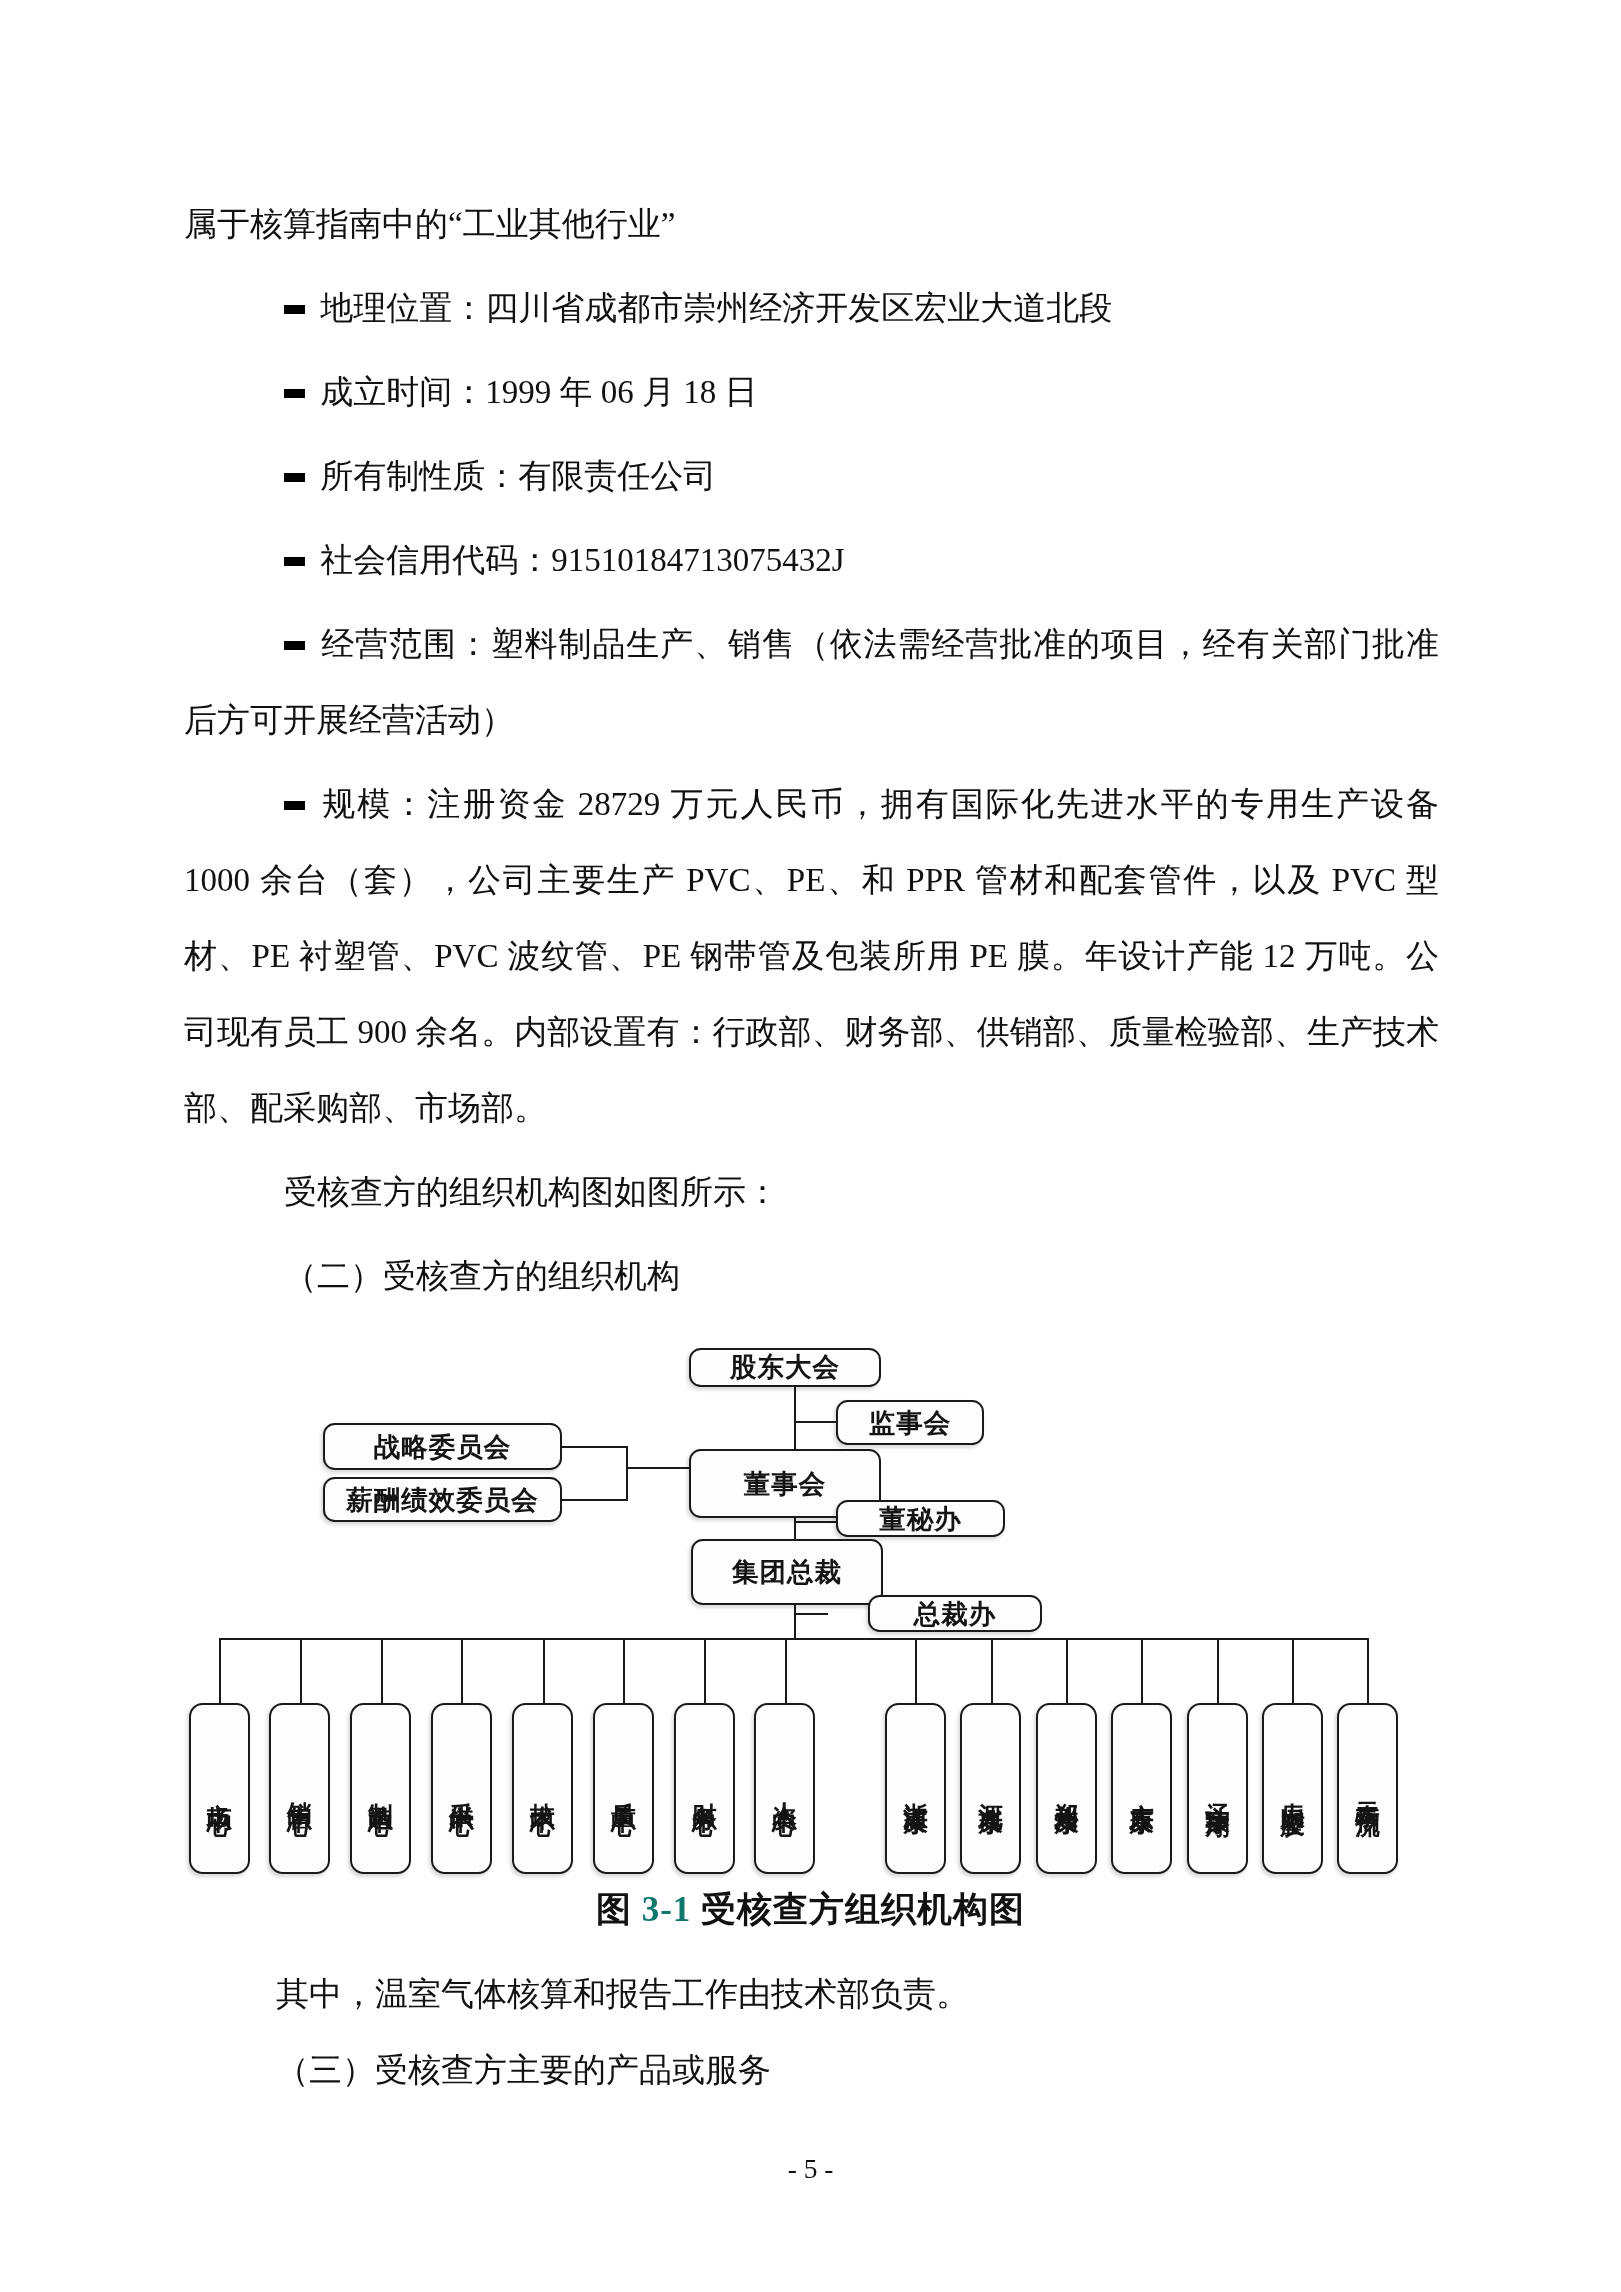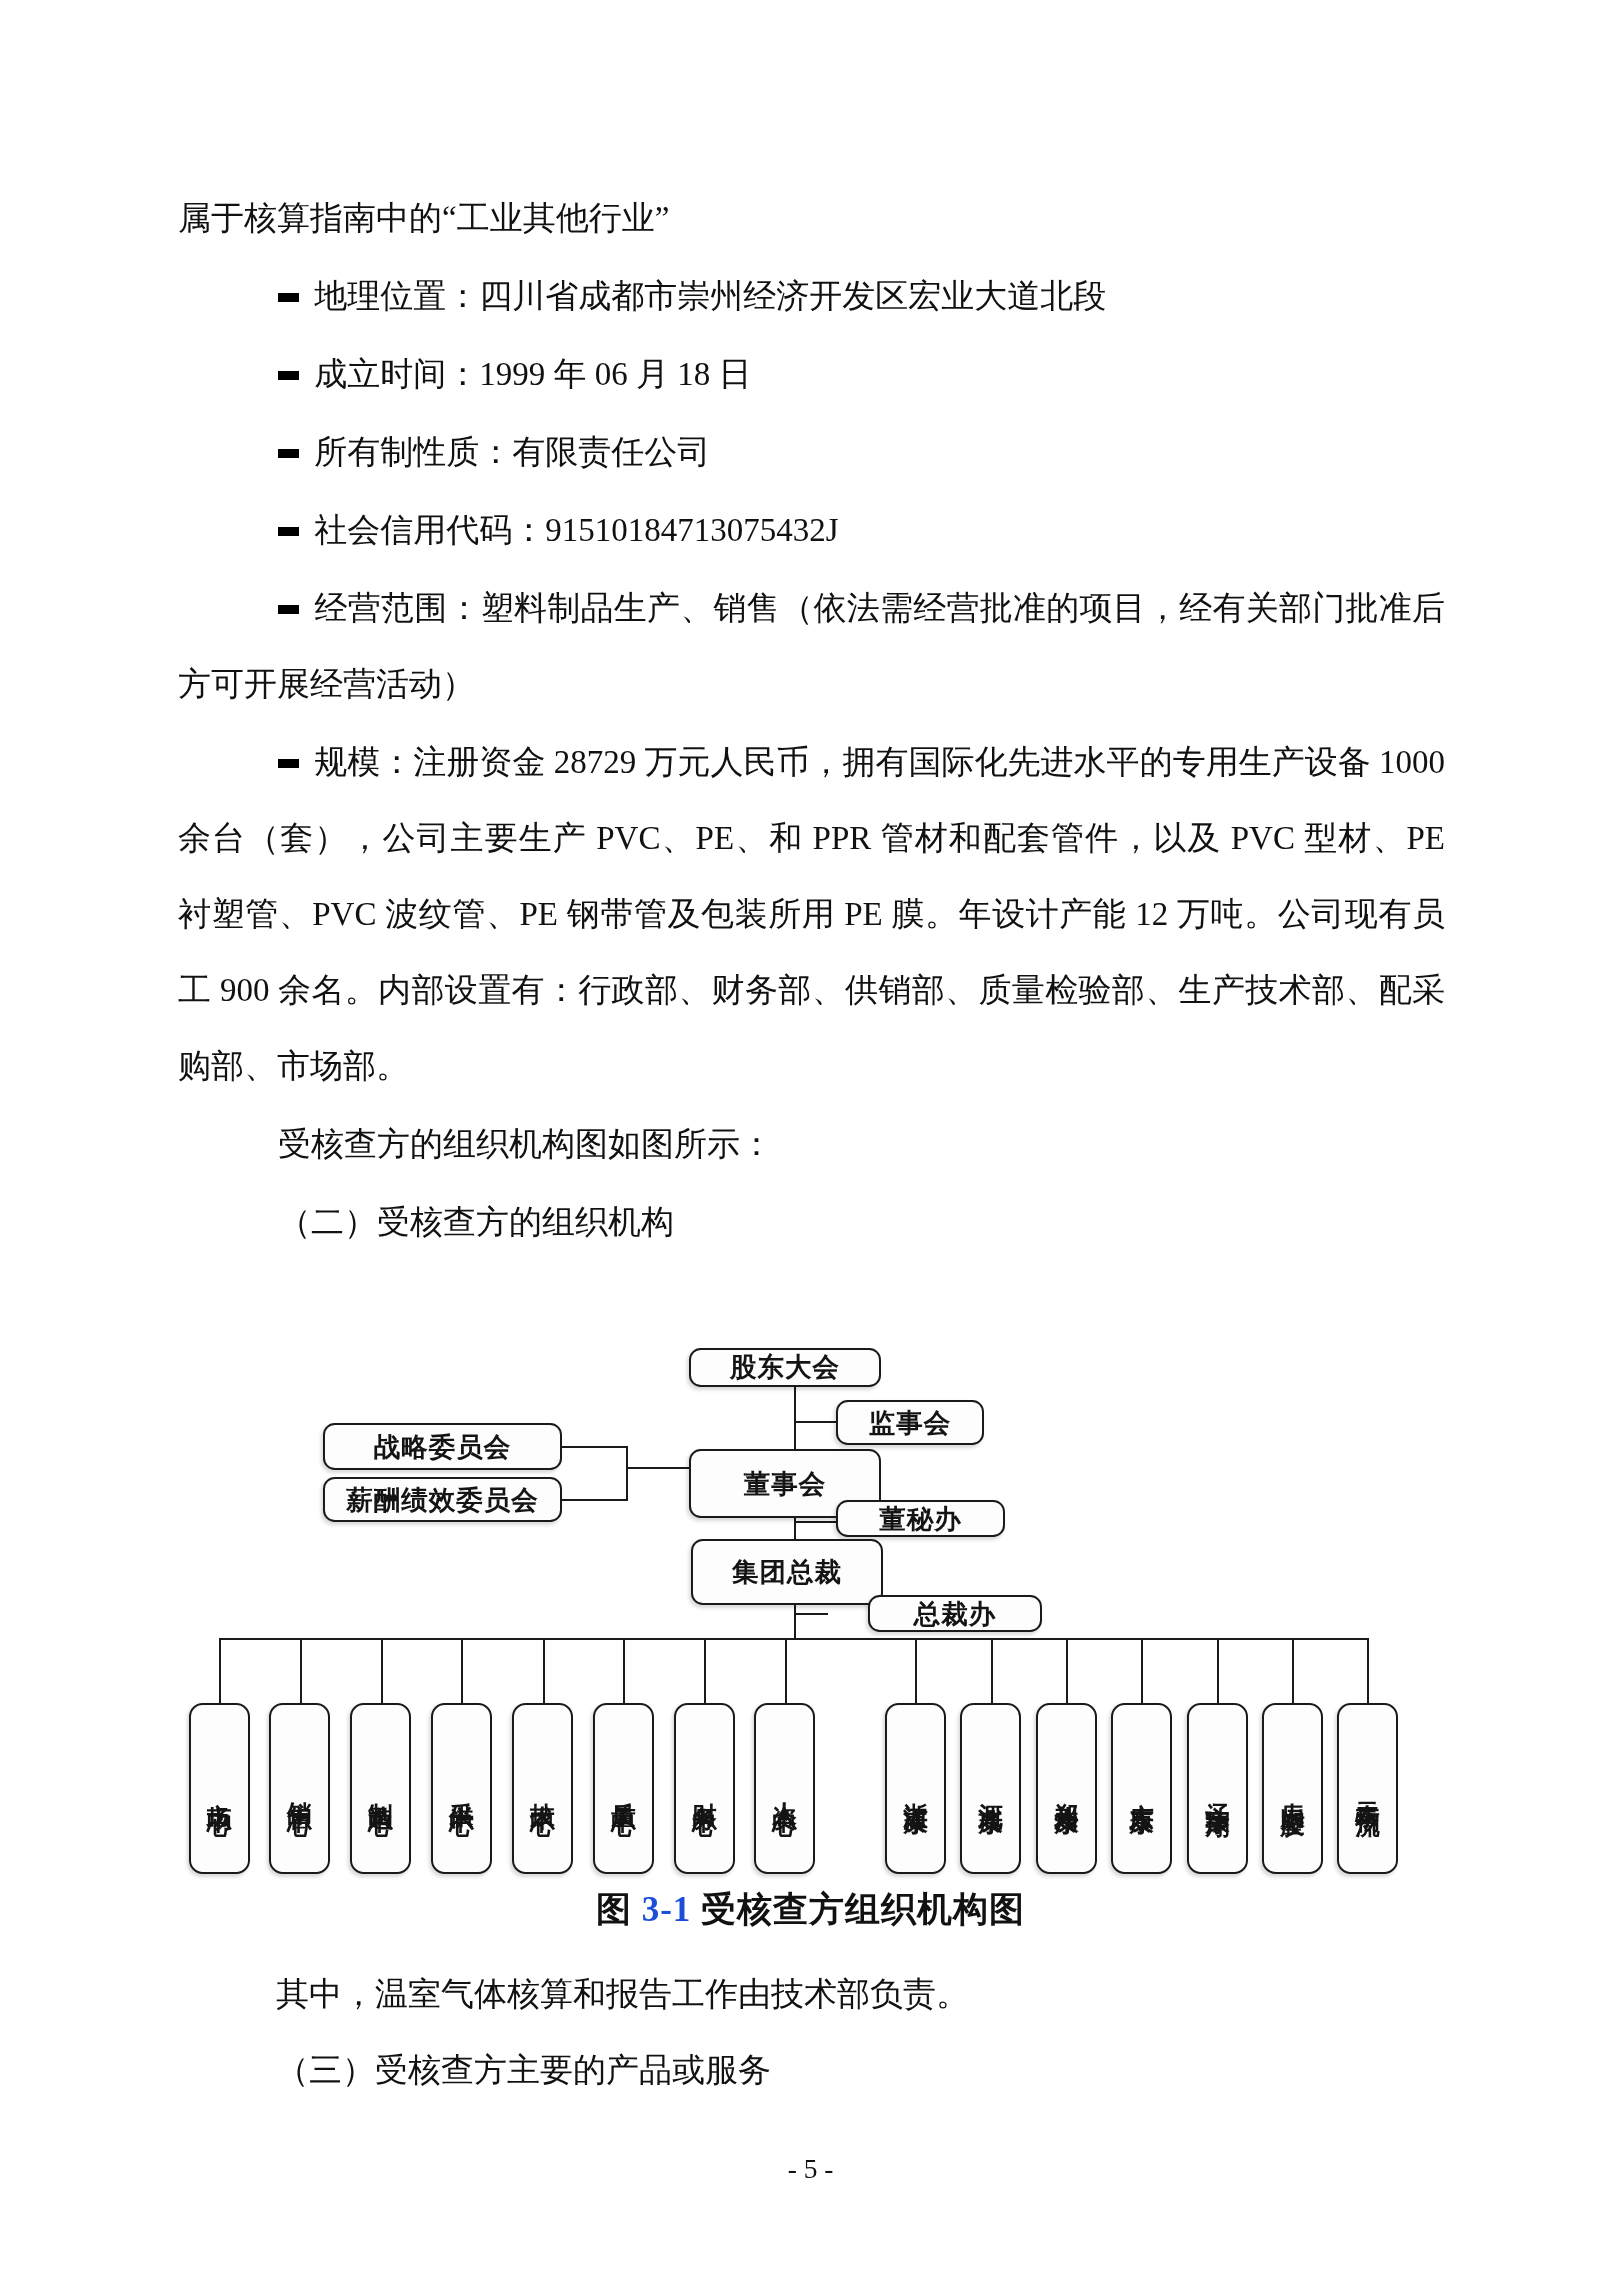--- a/index.html
+++ b/index.html
@@ -15,21 +15,21 @@
   .text-block {
     position: absolute;
     top: 178px;
     left: 176px;
     right: 174px;
     font-size: 33px;
     line-height: 76px;
     text-align: justify;
     text-justify: inter-ideograph;
   }
-  .text-block p { margin: 2px; }
+  .text-block p { margin: 8px; }
   .indent { text-indent: 100px; }
   .bullet-marker {
     display: inline-block;
     width: 20.6px;
     height: 8.8px;
     background: #000000;
     margin-right: 15.7px;
     vertical-align: middle;
     position: relative;
     top: -2px;
@@ -85,21 +85,21 @@
   .figure-caption {
     position: absolute;
     top: 1886px;
     left: 0;
     width: 100%;
     text-align: center;
     font-size: 35px;
     font-weight: bold;
     letter-spacing: 1px;
   }
-  .figure-number { color: #1d4ed8; }
+  .figure-number { color: #0f766e; }
   .after-block {
     position: absolute;
     top: 1956px;
     left: 176px;
     right: 188px;
     font-size: 33px;
     line-height: 76px;
     text-align: justify;
   }
   .after-block p { margin: 0; }

